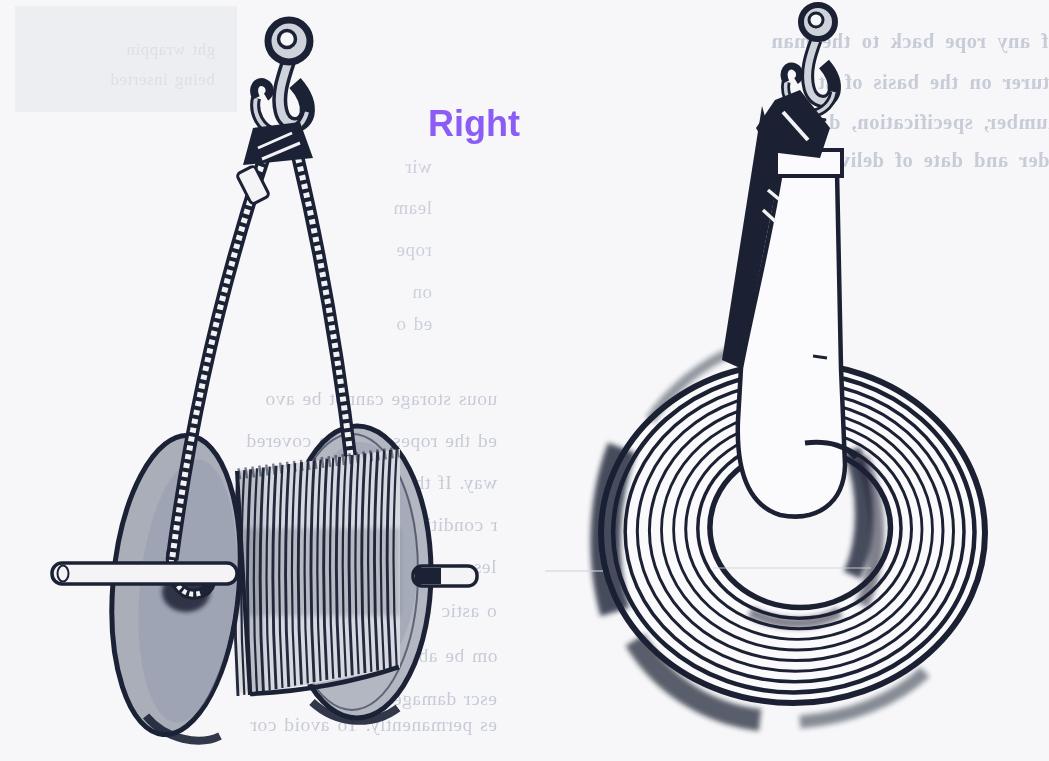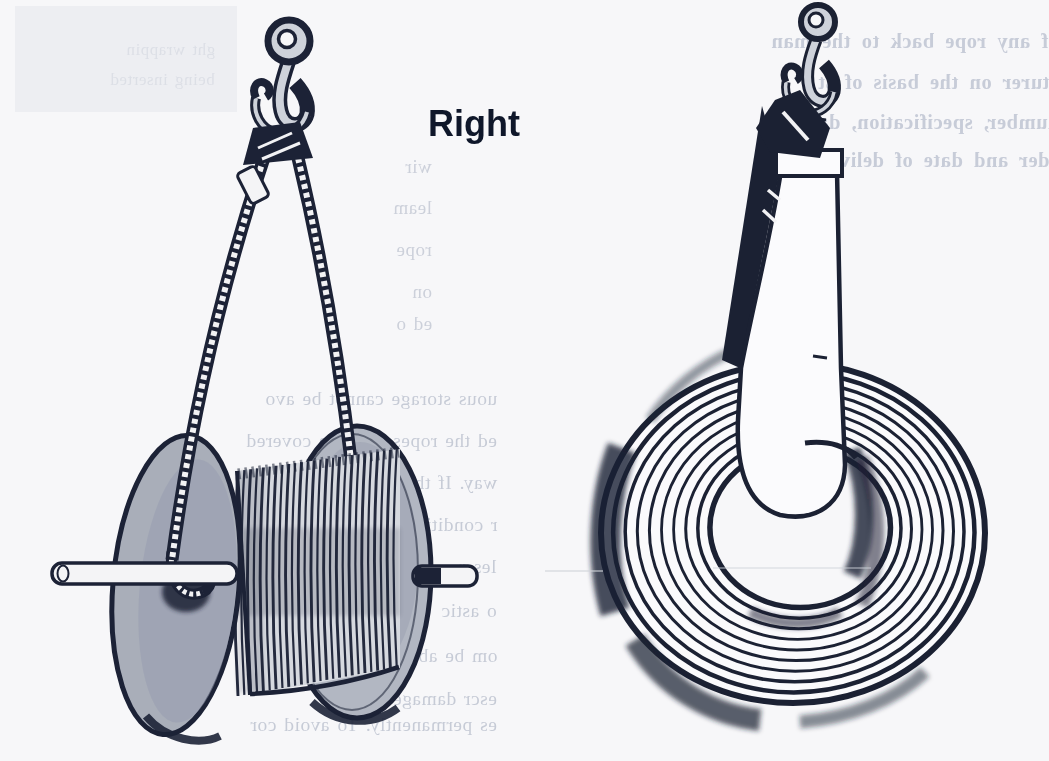--- a/index.html
+++ b/index.html
@@ -18,21 +18,21 @@
   }
   #showthrough-layer{position:absolute;inset:0;z-index:0;}
   #gray-box{position:absolute;background:#edeef2;z-index:0;}
   .crease{position:absolute;height:2px;background:#cfd3d9;z-index:2;}
   .figure-svg{position:absolute;top:0;z-index:1;}
   #fig-left{left:0;}
   #fig-right{left:500px;}
   #page-label{
     position:absolute;left:428px;top:103px;z-index:3;
     font-family:"Liberation Sans",sans-serif;font-weight:bold;
-    font-size:36px;color:#0f172a;
+    font-size:36px;color:#8b5cf6;
   }
 </style>
 </head>
 <body>
 
 <div id="canvas">
 
   <div id="gray-box" style="left: 15px; top: 6px; width: 222px; height: 106px;"></div>
 
   <div id="showthrough-layer">

